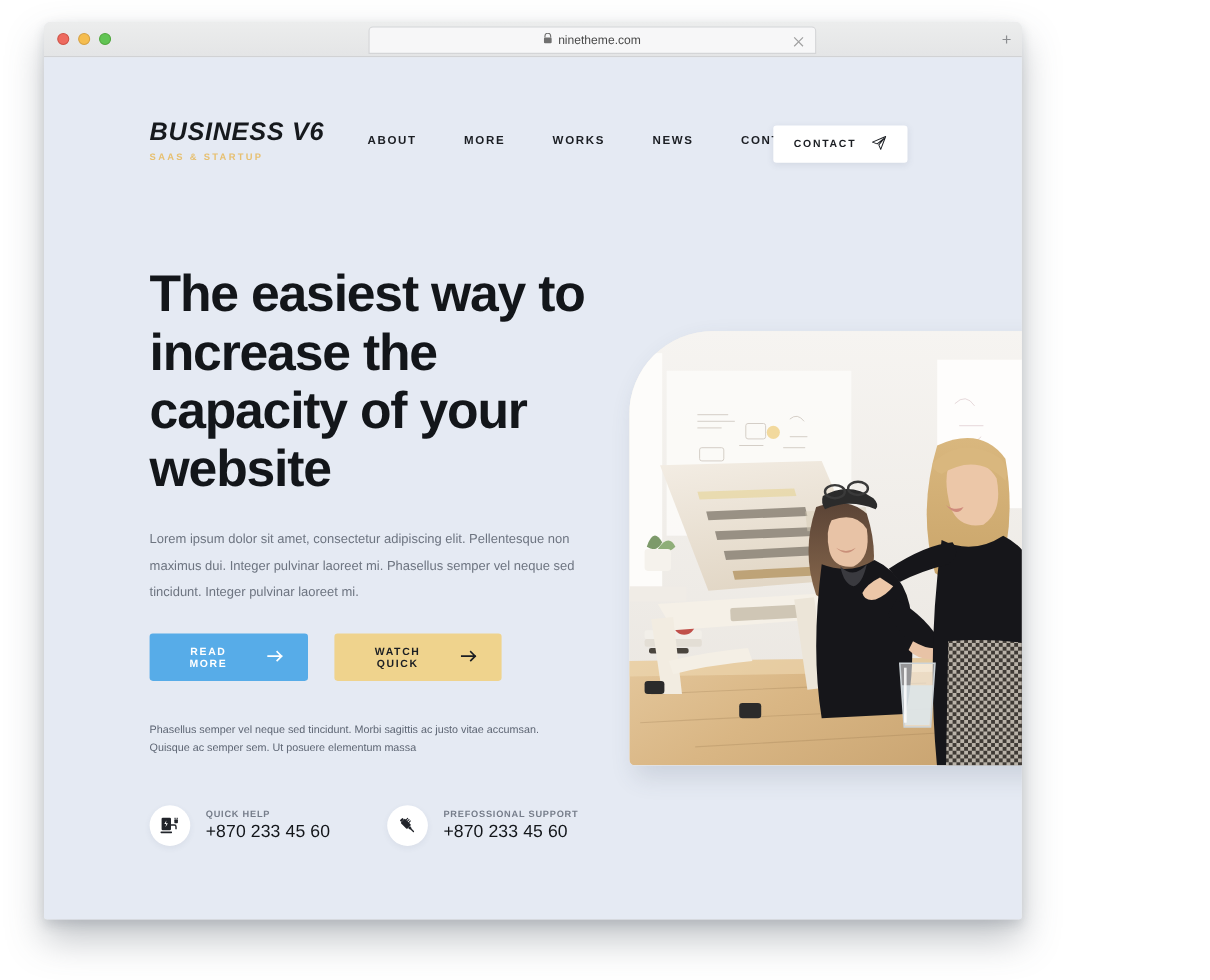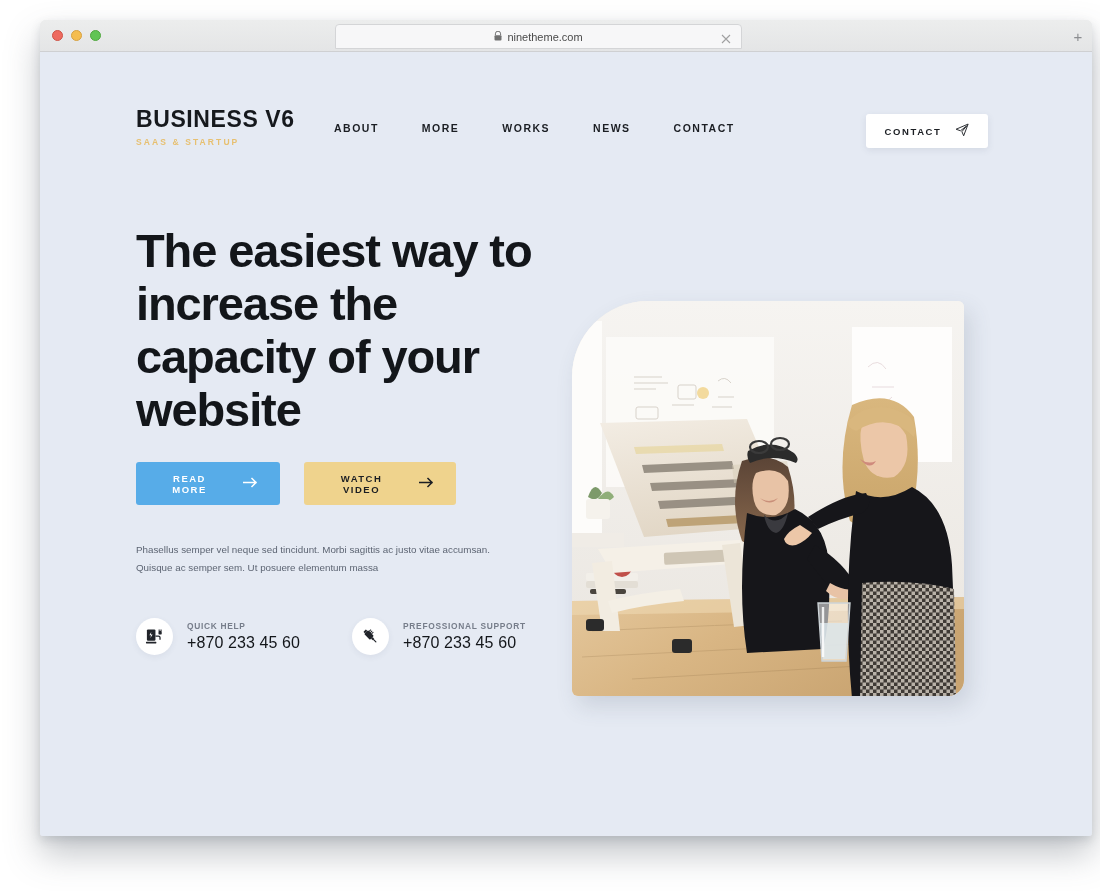--- a/index.html
+++ b/index.html
@@ -10,21 +10,21 @@
     overflow: hidden;
     background: #ffffff;
     font-family: "Liberation Sans", sans-serif;
   }
 
   
   .browser-window {
     position: absolute;
     left: 40px;
     top: 20px;
-    width: 1052px;
+    width: 889px;
     height: 816px;
     background: #e9eaec;
     border-radius: 6px 6px 3px 3px;
     box-shadow: 0 18px 34px rgba(80,88,100,0.34),
                 0 4px 10px rgba(80,88,100,0.18);
     overflow: hidden;
   }
 
   .titlebar {
     position: relative;
@@ -113,20 +113,21 @@
     position: absolute;
     left: 96px;
     top: 56px;
   }
   .brand-name {
     font-size: 23px;
     font-weight: bold;
     letter-spacing: 0.6px;
     color: #16191d;
     line-height: 1;
+    font-style: italic;
   }
   .brand-tag {
     margin-top: 6px;
     font-size: 8.5px;
     font-weight: bold;
     letter-spacing: 2.1px;
     color: #e7c071;
   }
 
   .main-nav {
@@ -175,21 +176,21 @@
   .hero {
     position: absolute;
     left: 0;
     top: 120px;
     width: 100%;
   }
 
   .hero-left {
     position: absolute;
     left: 96px;
-    top: 52px;
+    top: 68px;
     width: 400px;
   }
 
   .hero-title {
     font-size: 47px;
     line-height: 1.13;
     font-weight: bold;
     letter-spacing: -1.1px;
     color: #13161a;
     width: 400px;
@@ -352,34 +353,35 @@
         </span>
       </button>
     </header>
 
     <section class="hero">
 
       <div class="hero-left">
 
         <h1 class="hero-title">The easiest way to increase the capacity of your website</h1>
 
+        <p class="hero-desc">Lorem ipsum dolor sit amet, consectetur adipiscing elit. Pellentesque non maximus dui. Integer pulvinar laoreet mi. Phasellus semper vel neque sed tincidunt. Integer pulvinar laoreet mi.</p>
 
         <div class="hero-buttons">
 
           <button class="btn btn-primary">
             <span class="btn-label">READ MORE</span>
             <span>
               <svg width="15" height="11" viewBox="0 0 15 11">
                 <path d="M0.5 5.5 H13 M9 1.5 L13 5.5 L9 9.5" fill="none" stroke="#ffffff" stroke-width="1.5" stroke-linecap="square"></path>
               </svg>
             </span>
           </button>
 
           <button class="btn btn-secondary">
-            <span class="btn-label">WATCH VIDEO</span>
+            <span class="btn-label">WATCH QUICK</span>
             <span>
               <svg width="15" height="11" viewBox="0 0 15 11">
                 <path d="M0.5 5.5 H13 M9 1.5 L13 5.5 L9 9.5" fill="none" stroke="#1b1e23" stroke-width="1.5" stroke-linecap="square"></path>
               </svg>
             </span>
           </button>
         </div>
 
         <p class="hero-note">Phasellus semper vel neque sed tincidunt. Morbi sagittis ac justo vitae accumsan. Quisque ac semper sem. Ut posuere elementum massa</p>
 

